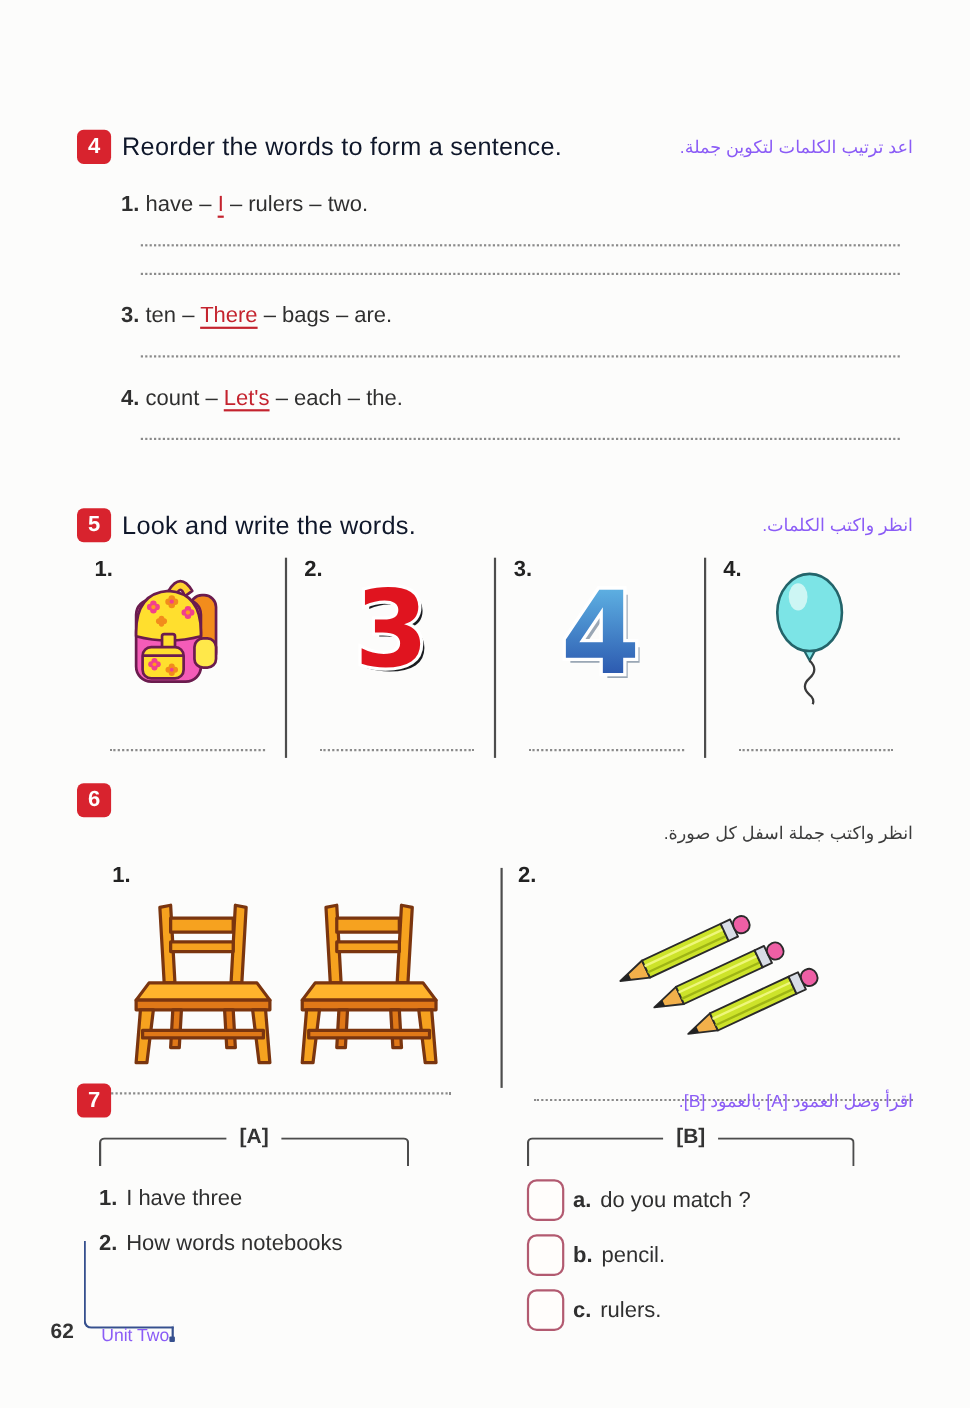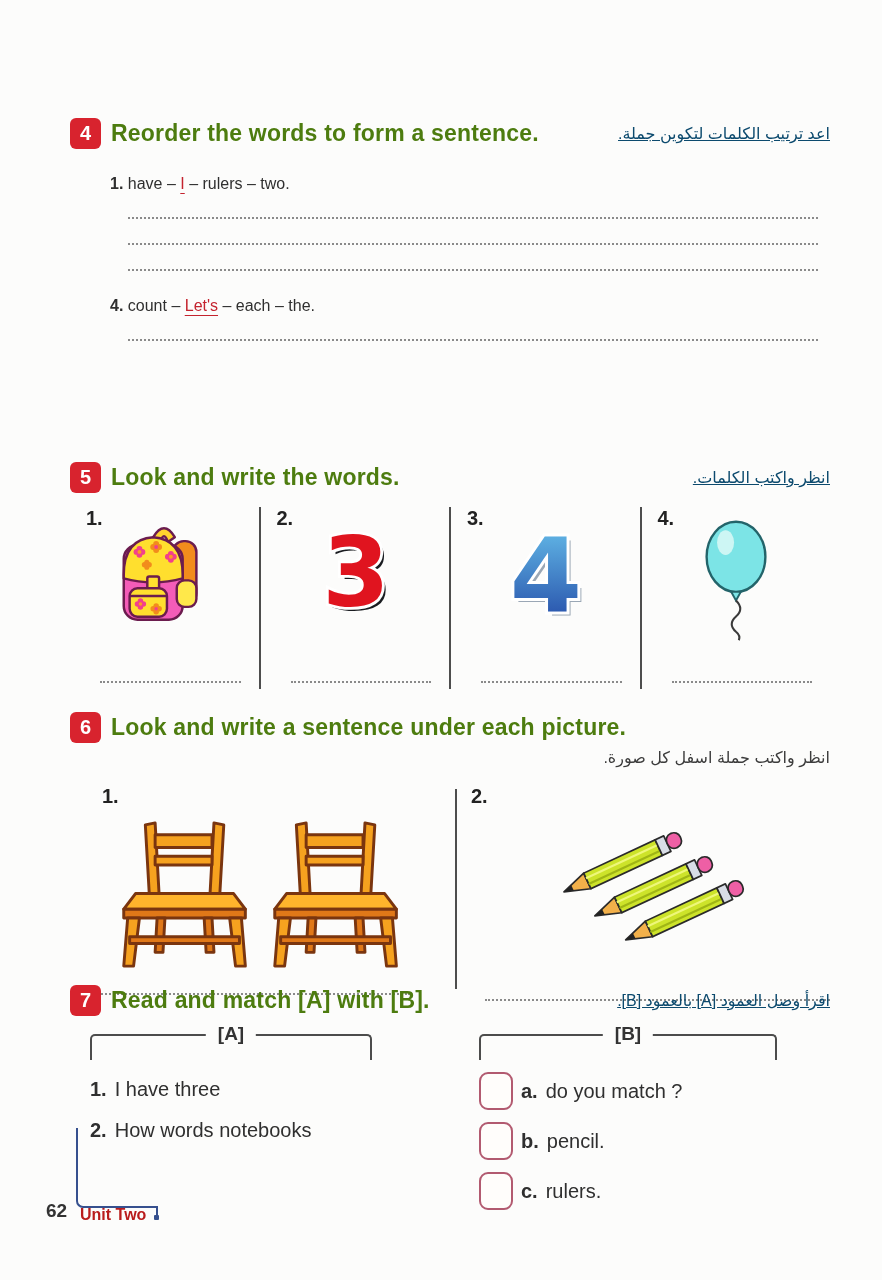--- a/index.html
+++ b/index.html
@@ -12,23 +12,23 @@
     overflow:hidden;
   }
   .ex{position:absolute;left:70px;width:760px;}
   .ex-header{display:flex;align-items:center;gap:10px;}
   .badge{
     width:31px;height:31px;flex:0 0 31px;
     background:#d8232e;color:#fff;border-radius:6px;
     display:flex;align-items:center;justify-content:center;
     font-weight:bold;font-size:20px;
   }
-  .ex-title{font-weight:bold;font-size:23px;color:#4d7c0f;letter-spacing:.2px;}
-  .ex-title-ar{margin-left:auto;font-size:16px;color:#0c4a6e;direction:rtl;text-decoration:underline;}
-  .sentence{font-size:16px;color:#2f2f2f;margin:26px 0 0 40px;}
+  .ex-title{font-weight:normal;font-size:23px;color:#0f172a;letter-spacing:.2px;}
+  .ex-title-ar{margin-left:auto;font-size:16px;color:#8b5cf6;direction:rtl;}
+  .sentence{font-size:20px;color:#2f2f2f;margin:26px 0 0 40px;}
   .sentence b{font-weight:bold;}
   .keyword{color:#c4232e;text-decoration:underline;text-underline-offset:4px;}
   .dotline{border-bottom:2px dotted #8a8a8a;height:0;}
   .ex4-dotline{margin:24px 0 0 58px;width:690px;}
 
   
   .grid5{display:flex;margin-top:14px;height:182px;}
   .cell5{flex:1;position:relative;}
   .vdiv{width:0;border-left:2px solid #4d4d4d;}
   .cell-num{position:absolute;top:0;left:16px;font-weight:bold;font-size:20px;color:#222;}
@@ -72,21 +72,21 @@
 
   
   .footer-lshape{
     position:absolute;left:76px;top:1128px;width:80px;height:78px;
     border-left:2px solid #36508e;border-bottom:2px solid #36508e;
     border-radius:0 0 0 7px;
   }
   .footer-tick{position:absolute;left:156px;top:1206px;width:2px;height:10px;background:#36508e;}
   .footer-tick::after{content:"";position:absolute;left:-2px;top:9px;width:5px;height:5px;background:#36508e;border-radius:1px;}
   .page-num{position:absolute;left:46px;top:1200px;font-size:19px;color:#333;font-weight:bold;}
-  .unit-label{position:absolute;left:80px;top:1206px;font-size:16px;font-weight:bold;color:#b91c1c;}
+  .unit-label{position:absolute;left:92px;top:1206px;font-size:16px;font-weight:normal;color:#8b5cf6;}
 </style>
 </head>
 <body>
 
 <div class="page">
 
   <div class="ex" style="top:118px;">
     <div class="ex-header">
       <div class="badge">4</div>
       <div class="ex-title">Reorder the words to form a sentence.</div>
@@ -94,20 +94,24 @@
     </div>
 
     <div class="sentence">
       <b>1.</b>
       <span>have – </span><span class="keyword">I</span><span> – rulers – two.</span>
     </div>
     <div class="dotline ex4-dotline"></div>
 
     <div class="dotline ex4-dotline"></div>
 
+    <div class="sentence">
+      <b>3.</b>
+      <span>ten – </span><span class="keyword">There</span><span> – bags – are.</span>
+    </div>
     <div class="dotline ex4-dotline"></div>
 
     <div class="sentence">
       <b>4.</b>
       <span>count – </span><span class="keyword">Let's</span><span> – each – the.</span>
     </div>
     <div class="dotline ex4-dotline"></div>
   </div>
 
   <div class="ex" style="top:462px;">
@@ -219,21 +223,20 @@
         </svg>
         <div class="dotline"></div>
       </div>
 
     </div>
   </div>
 
   <div class="ex" style="top:712px;">
     <div class="ex-header">
       <div class="badge">6</div>
-      <div class="ex-title">Look and write a sentence under each picture.</div>
     </div>
     <div class="ex6-ar" dir="rtl">انظر واكتب جملة اسفل كل صورة.</div>
 
     <div class="grid6">
 
       <div class="cell6 left">
         <span class="cell-num" style="left:32px;">1.</span>
         <svg class="illus" width="300" height="152" viewBox="0 0 300 155">
           <g id="chairL" transform="translate(8,2)" fill="#f6a21f" stroke="#7a350f" stroke-width="3" stroke-linejoin="round">
             <polygon points="22,4 32,2 36,74 26,74"></polygon>
@@ -287,21 +290,20 @@
         </svg>
         <div class="dotline"></div>
       </div>
 
     </div>
   </div>
 
   <div class="ex" style="top:985px;">
     <div class="ex-header">
       <div class="badge">7</div>
-      <div class="ex-title">Read and match [A] with [B].</div>
       <div class="ex-title-ar" dir="rtl">اقرأ وصل العمود [A] بالعمود [B].</div>
     </div>
 
     <div class="cols7">
 
       <div class="col7a">
         <div class="bracket">
           <span class="blabel">[A]</span>
         </div>
         <div class="mitem">

